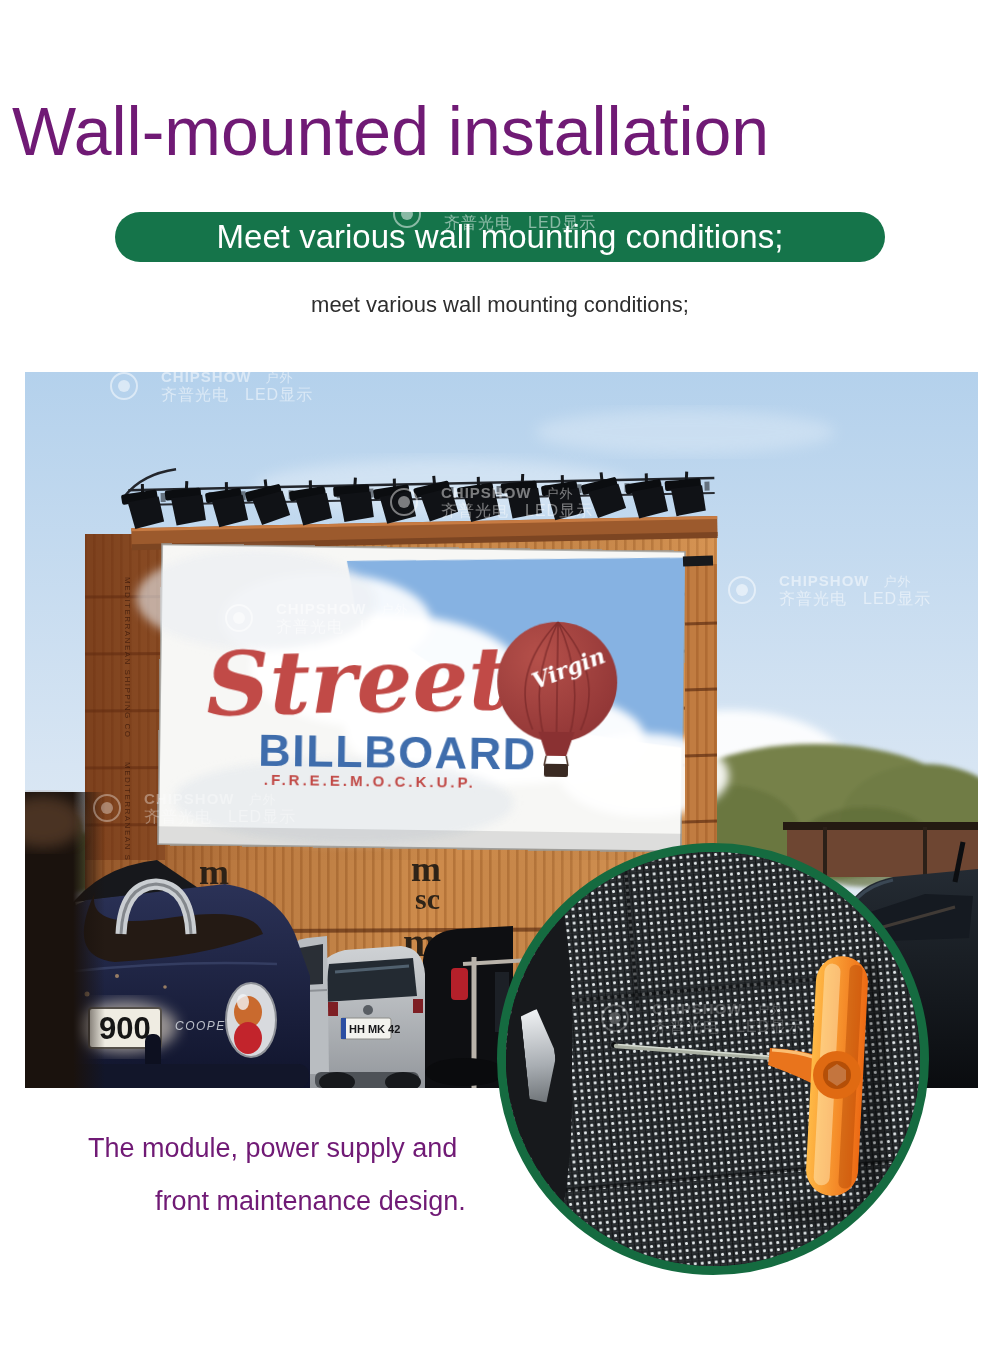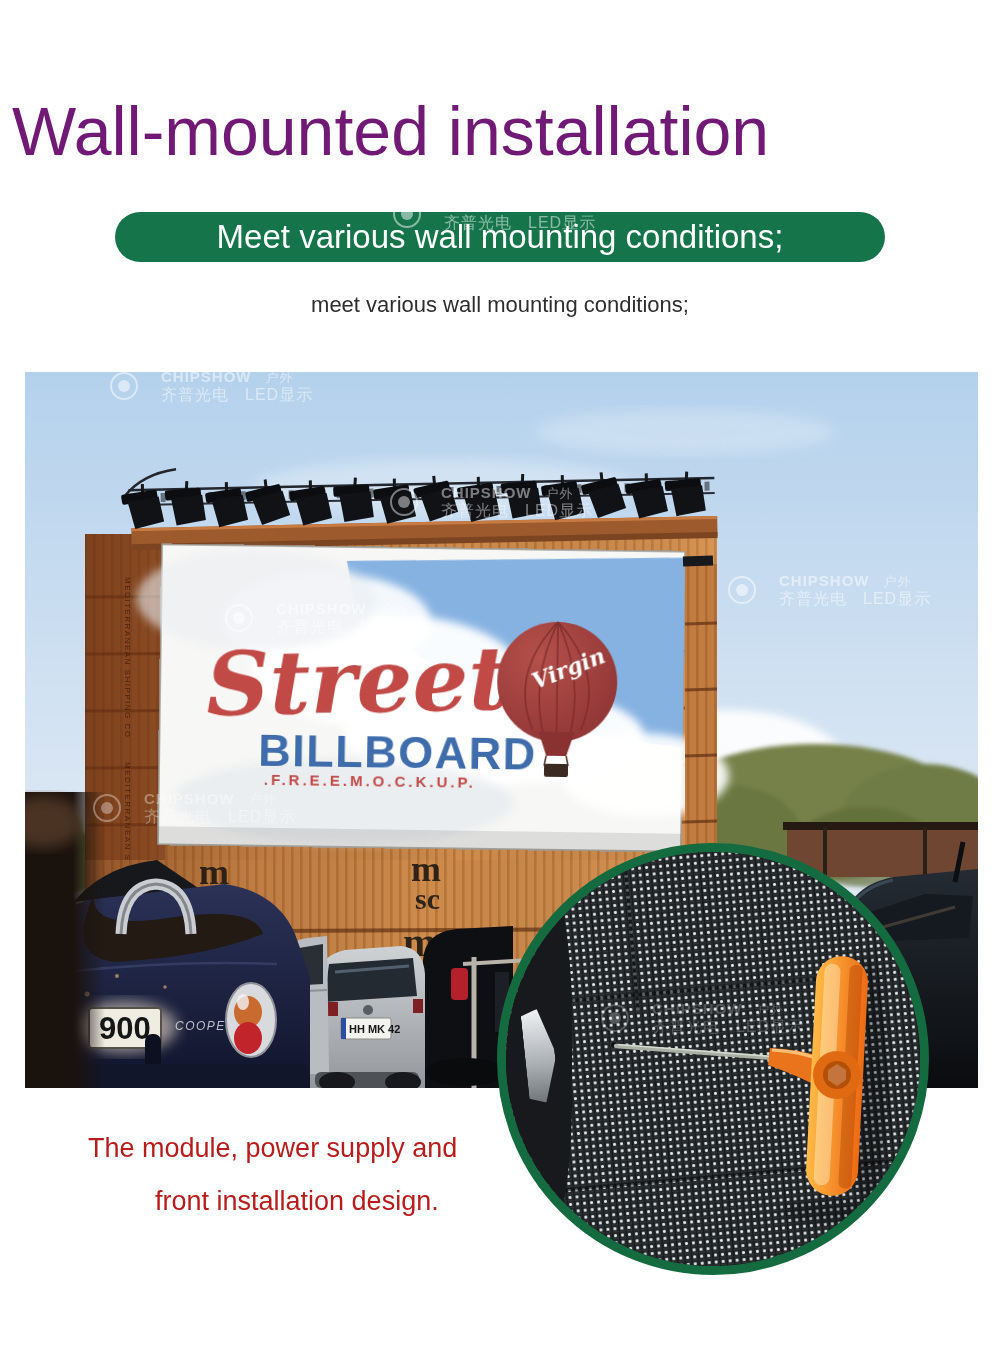--- a/index.html
+++ b/index.html
@@ -7,21 +7,21 @@
         font-family:"Liberation Sans",sans-serif;}
   
   .title{position:absolute;top:92px;left:12px;width:1000px;text-align:left;
          font-size:68px;font-weight:400;color:#701a75;letter-spacing:0;}
   .banner{position:absolute;top:212px;left:115px;width:770px;height:50px;border-radius:26px;
           background:#15744a;color:#fff;font-size:33px;line-height:50px;text-align:center;}
   .intro{position:absolute;top:289px;left:0;width:1000px;text-align:center;
          font-size:22px;line-height:31px;color:#2e2e2e;}
   
   .caption{position:absolute;top:1122px;left:88px;width:420px;
-           font-size:27px;line-height:53px;color:#b91c1c;}
+           font-size:27px;line-height:53px;color:#701a75;}
   .caption .l2{padding-left:67px;}
   
   .photo{position:absolute;top:372px;left:25px;width:953px;height:716px;overflow:hidden;}
   .photo svg{display:block;}
   
   .wm{position:absolute;display:flex;align-items:center;gap:23px;font-weight:700;z-index:3;
       pointer-events:none;white-space:nowrap;}
   .wm .eye{width:24px;height:24px;border:2.5px solid currentColor;border-radius:50%;position:relative;flex:0 0 auto;}
   .wm .eye::after{content:"";position:absolute;inset:6px;border-radius:50%;background:currentColor;}
   .wm .col{line-height:1.15;}
@@ -406,16 +406,16 @@
       <div class="wm in-circle" style="left:95px;top:148px;">
         <span class="eye"></span>
         <span class="col"><span class="r1"><span>CHIPSHOW</span><span class="cjk">户外</span></span><br>
         <span class="r2"><span>齐普光电</span><span class="cjk2">LED显示</span></span></span>
       </div>
     </div>
   </div>
 
   <div class="caption">
     <div class="l1">The module, power supply and</div>
-    <div class="l2">front installation design.</div>
+    <div class="l2">front maintenance design.</div>
   </div>
 
 </div>
 
 </body></html>

